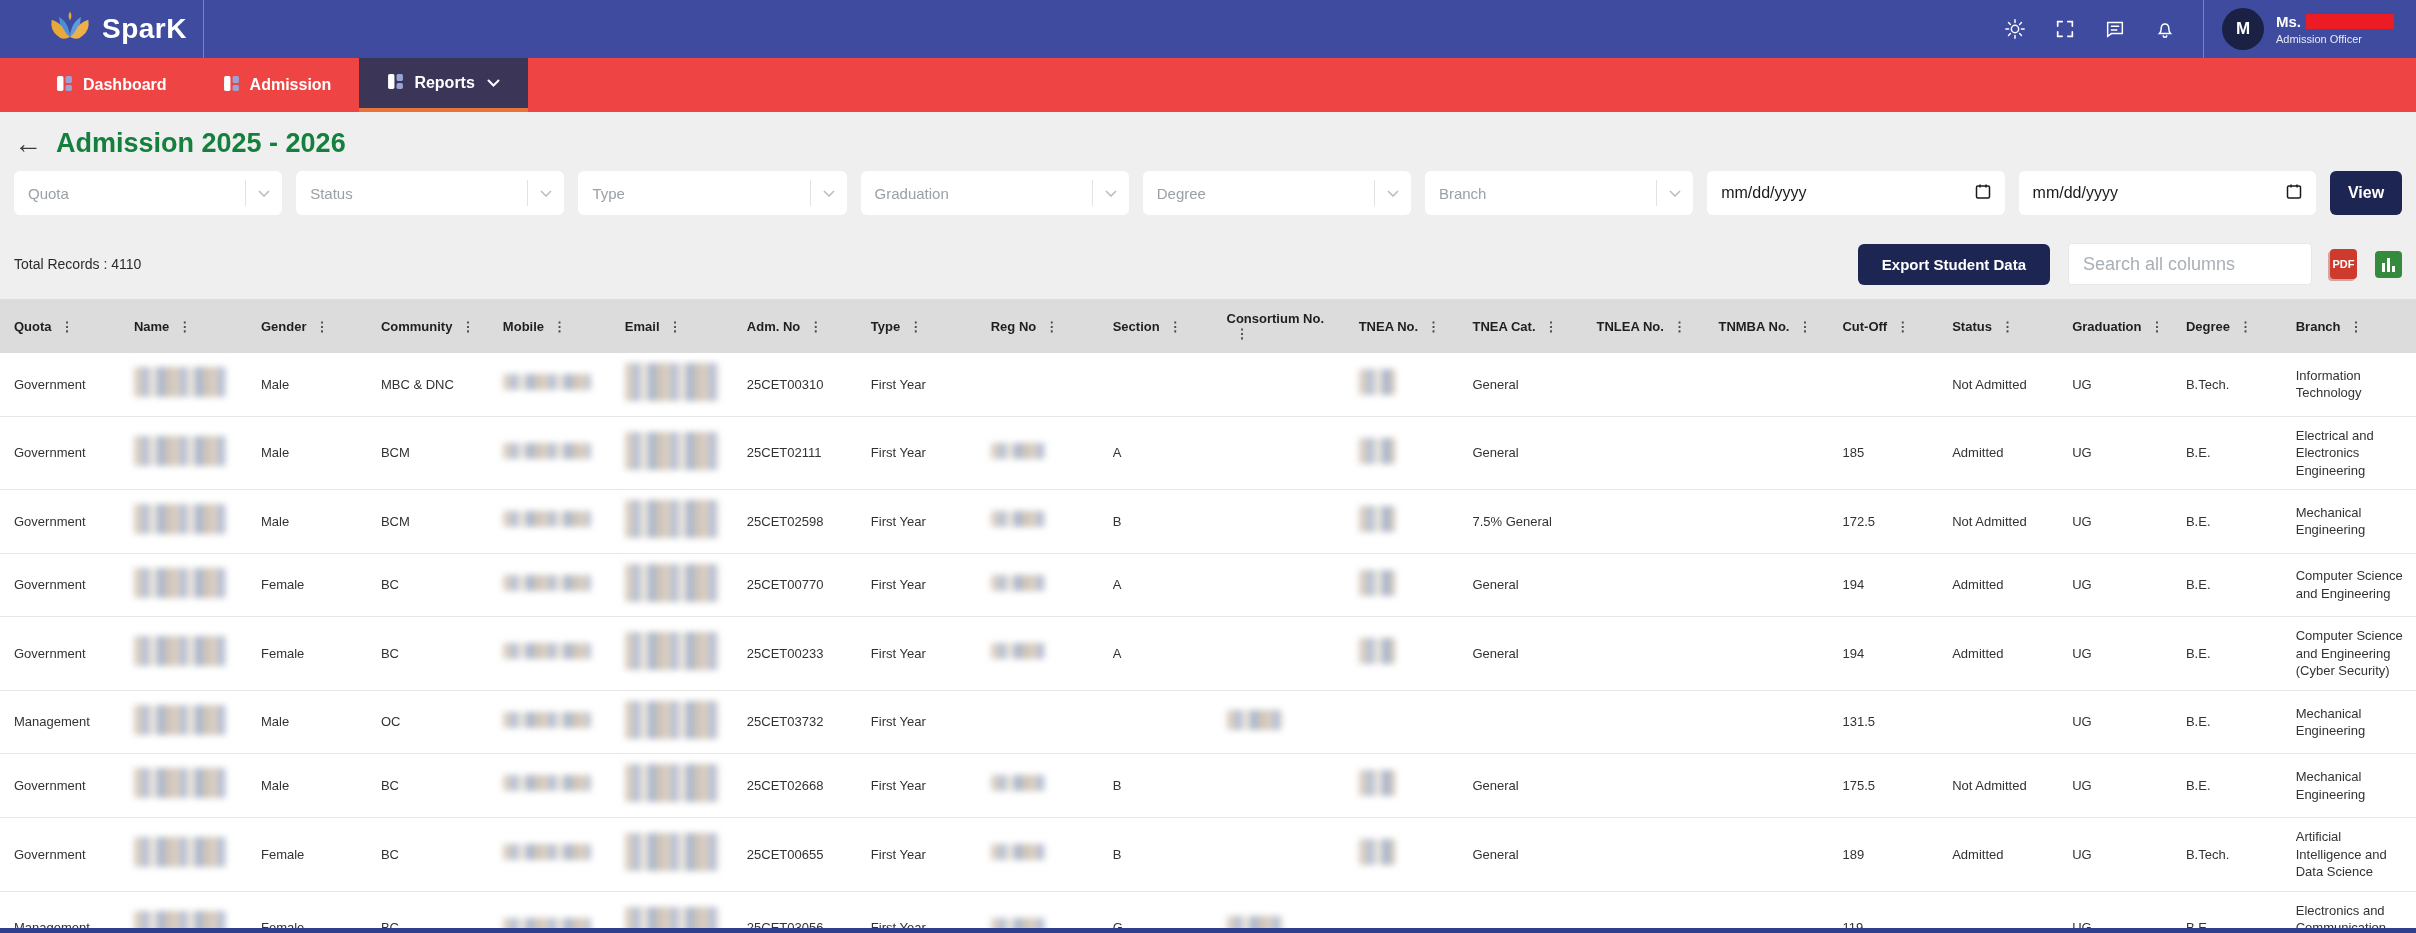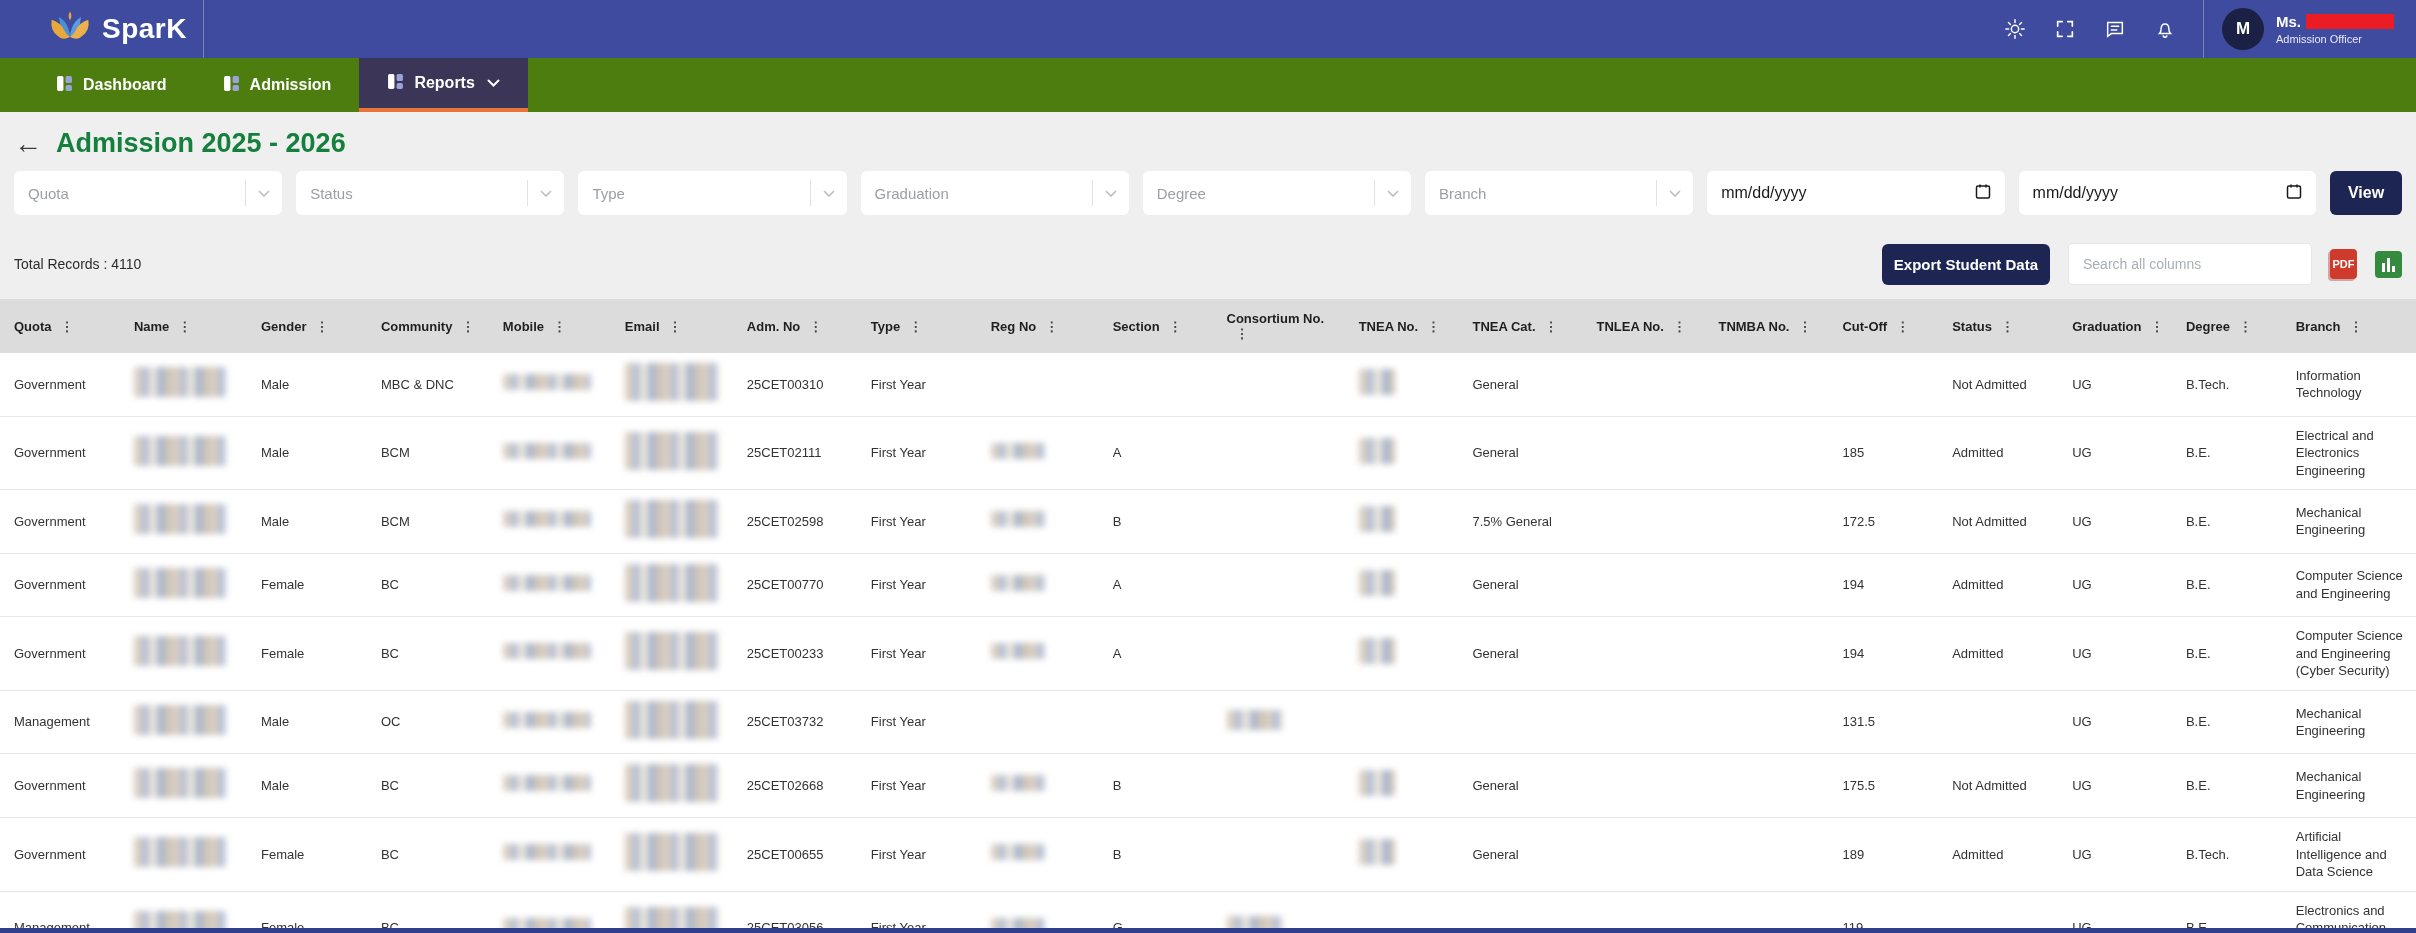--- a/index.html
+++ b/index.html
@@ -15,43 +15,43 @@
   .icon-btn { width:24px; height:24px; color:#fff; cursor:pointer; display:flex; align-items:center; justify-content:center; }
   .user-sep { width:1px; height:58px; background:rgba(255,255,255,.3); }
   .user-box { display:flex; align-items:center; gap:12px; padding:0 22px 0 18px; }
   .avatar { width:42px; height:42px; border-radius:50%; background:#1B2144; color:#fff; font-weight:bold; font-size:17px; display:flex; align-items:center; justify-content:center; }
   .user-name-line { display:flex; align-items:center; gap:5px; }
   .user-prefix { color:#fff; font-weight:bold; font-size:15px; }
   .name-redaction { width:88px; height:15px; background:#EC1C24; display:inline-block; }
   .user-role { color:#e8eaf6; font-size:11px; margin-top:3px; }
 
   
-  .nav { height:54px; background:#4d7c0f; display:flex; align-items:stretch; padding-left:28px; }
+  .nav { height:54px; background:#ef4444; display:flex; align-items:stretch; padding-left:28px; }
   .nav-item { display:flex; align-items:center; gap:10px; padding:0 28px; color:#fff; font-size:16px; font-weight:bold; cursor:pointer; }
   .nav-item.active { background:#3B3557; border-bottom:4px solid #E8743C; }
   .nav-caret { margin-left:2px; display:flex; }
 
   
   .title-row { display:flex; align-items:center; gap:14px; padding:16px 0 12px 14px; }
   .back-arrow { font-size:28px; color:#3c3c3c; line-height:1; cursor:pointer; }
   .page-title { font-size:27px; font-weight:600; color:#15803d; }
 
   
   .filter-row { display:flex; gap:14px; padding:0 14px; align-items:center; }
   .select { flex:1 1 0; background:#fff; height:44px; border-radius:6px; display:flex; align-items:center; justify-content:space-between; padding:0 0 0 14px; color:#9AA0A6; font-size:15px; cursor:pointer; }
   .select-caret { display:flex; align-items:center; border-left:1px solid #E3E3E3; height:26px; padding:0 12px; color:#BDBDBD; }
   .date-input { flex:1.06 1 0; background:#fff; height:44px; border-radius:6px; display:flex; align-items:center; justify-content:space-between; padding:12px 14px; color:#1a1a1a; font-size:16px; cursor:text; }
   .view-btn { flex:0 0 72px; height:44px; background:#1D2553; color:#fff; border-radius:6px; font-size:16px; font-weight:bold; display:flex; align-items:center; justify-content:center; cursor:pointer; border:none; }
 
   
   .records-row { display:flex; align-items:center; padding:28px 14px 14px 14px;border-radius:23px; }
   .total-label { font-size:14px; color:#2b2b2b; }
   .records-right { margin-left:auto; display:flex; align-items:center; gap:18px; }
-  .export-btn { background:#1D2553; color:#fff; font-weight:bold; font-size:15px; padding:12px 12px; border-radius:6px; cursor:pointer; border:none; }
-  .search-input { width:244px; height:42px; border:1px solid #E7E7E7; border-radius:4px; padding:0 14px; font-size:14px; color:#333; background:#fff; outline:none; }
+  .export-btn { background:#1D2553; color:#fff; font-weight:bold; font-size:15px; padding:12px 24px; border-radius:6px; cursor:pointer; border:none; }
+  .search-input { width:244px; height:42px; border:1px solid #E7E7E7; border-radius:4px; padding:0 14px; font-size:18px; color:#333; background:#fff; outline:none; }
   .search-input::placeholder { color:#A9AFB6; }
   .file-icon { cursor:pointer; display:flex; }
   .pdf-badge { width:27px; height:30px; background:#CE3B2C; border-radius:4px; color:#fff; font-size:11px; font-weight:bold; display:flex; align-items:center; justify-content:center; box-shadow:-2px 2px 0 rgba(160,30,20,.35); }
   .xls-badge { width:27px; height:27px; background:#348A3D; border-radius:4px; display:flex; align-items:flex-end; justify-content:center; gap:2px; padding-bottom:6px; }
   .xls-badge i { display:block; width:3px; background:#fff; }
 
   
   .table-wrap { background:#fff; }
   table { width:100%; border-collapse:collapse; table-layout:fixed; }
   thead th { background:#DCDCDC; font-size:13px; color:#1F1F1F; text-align:left; font-weight:bold; padding:12px 4px 12px 14px; vertical-align:middle; }

